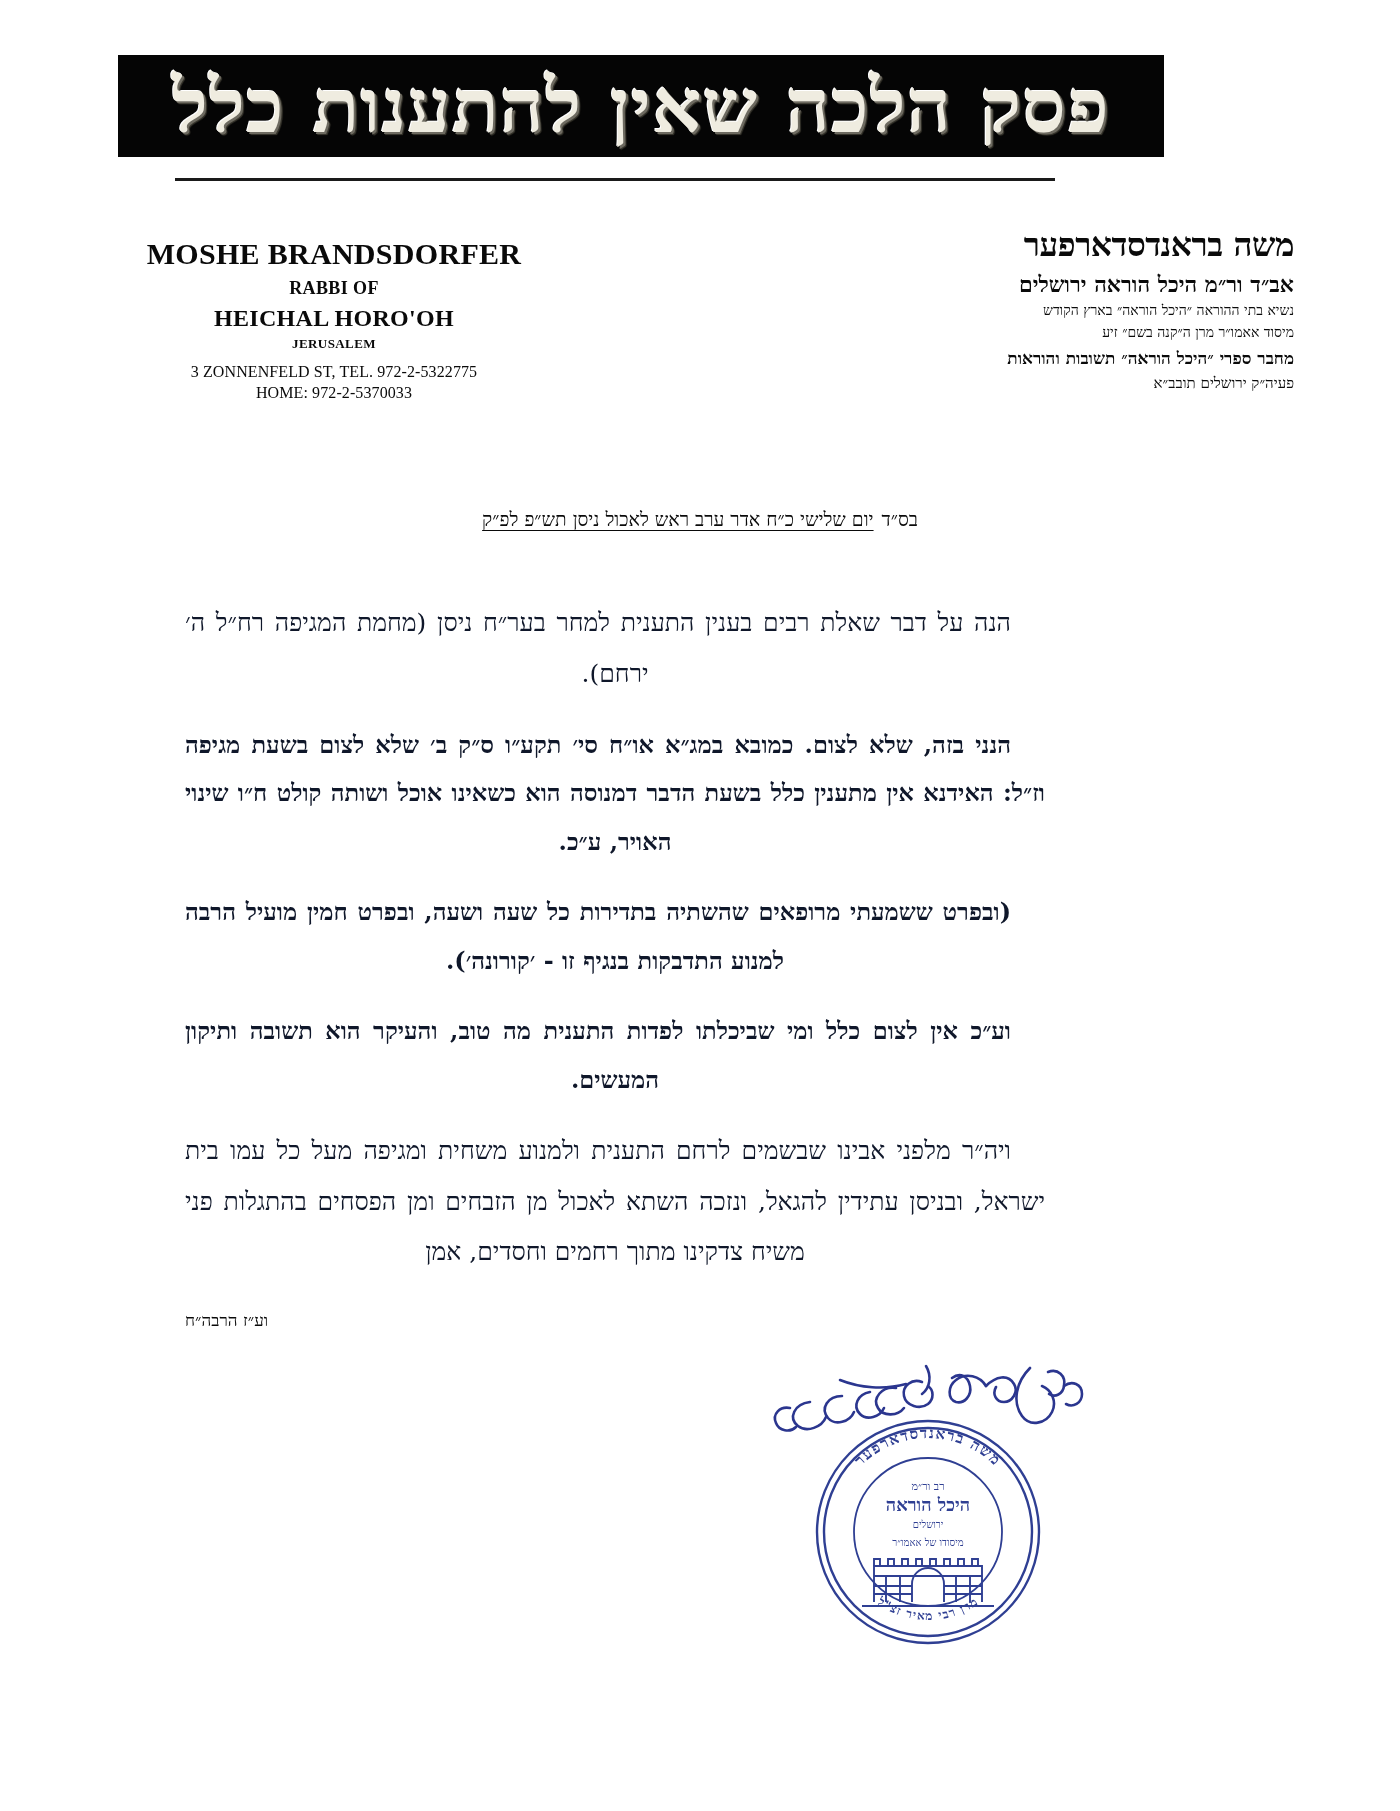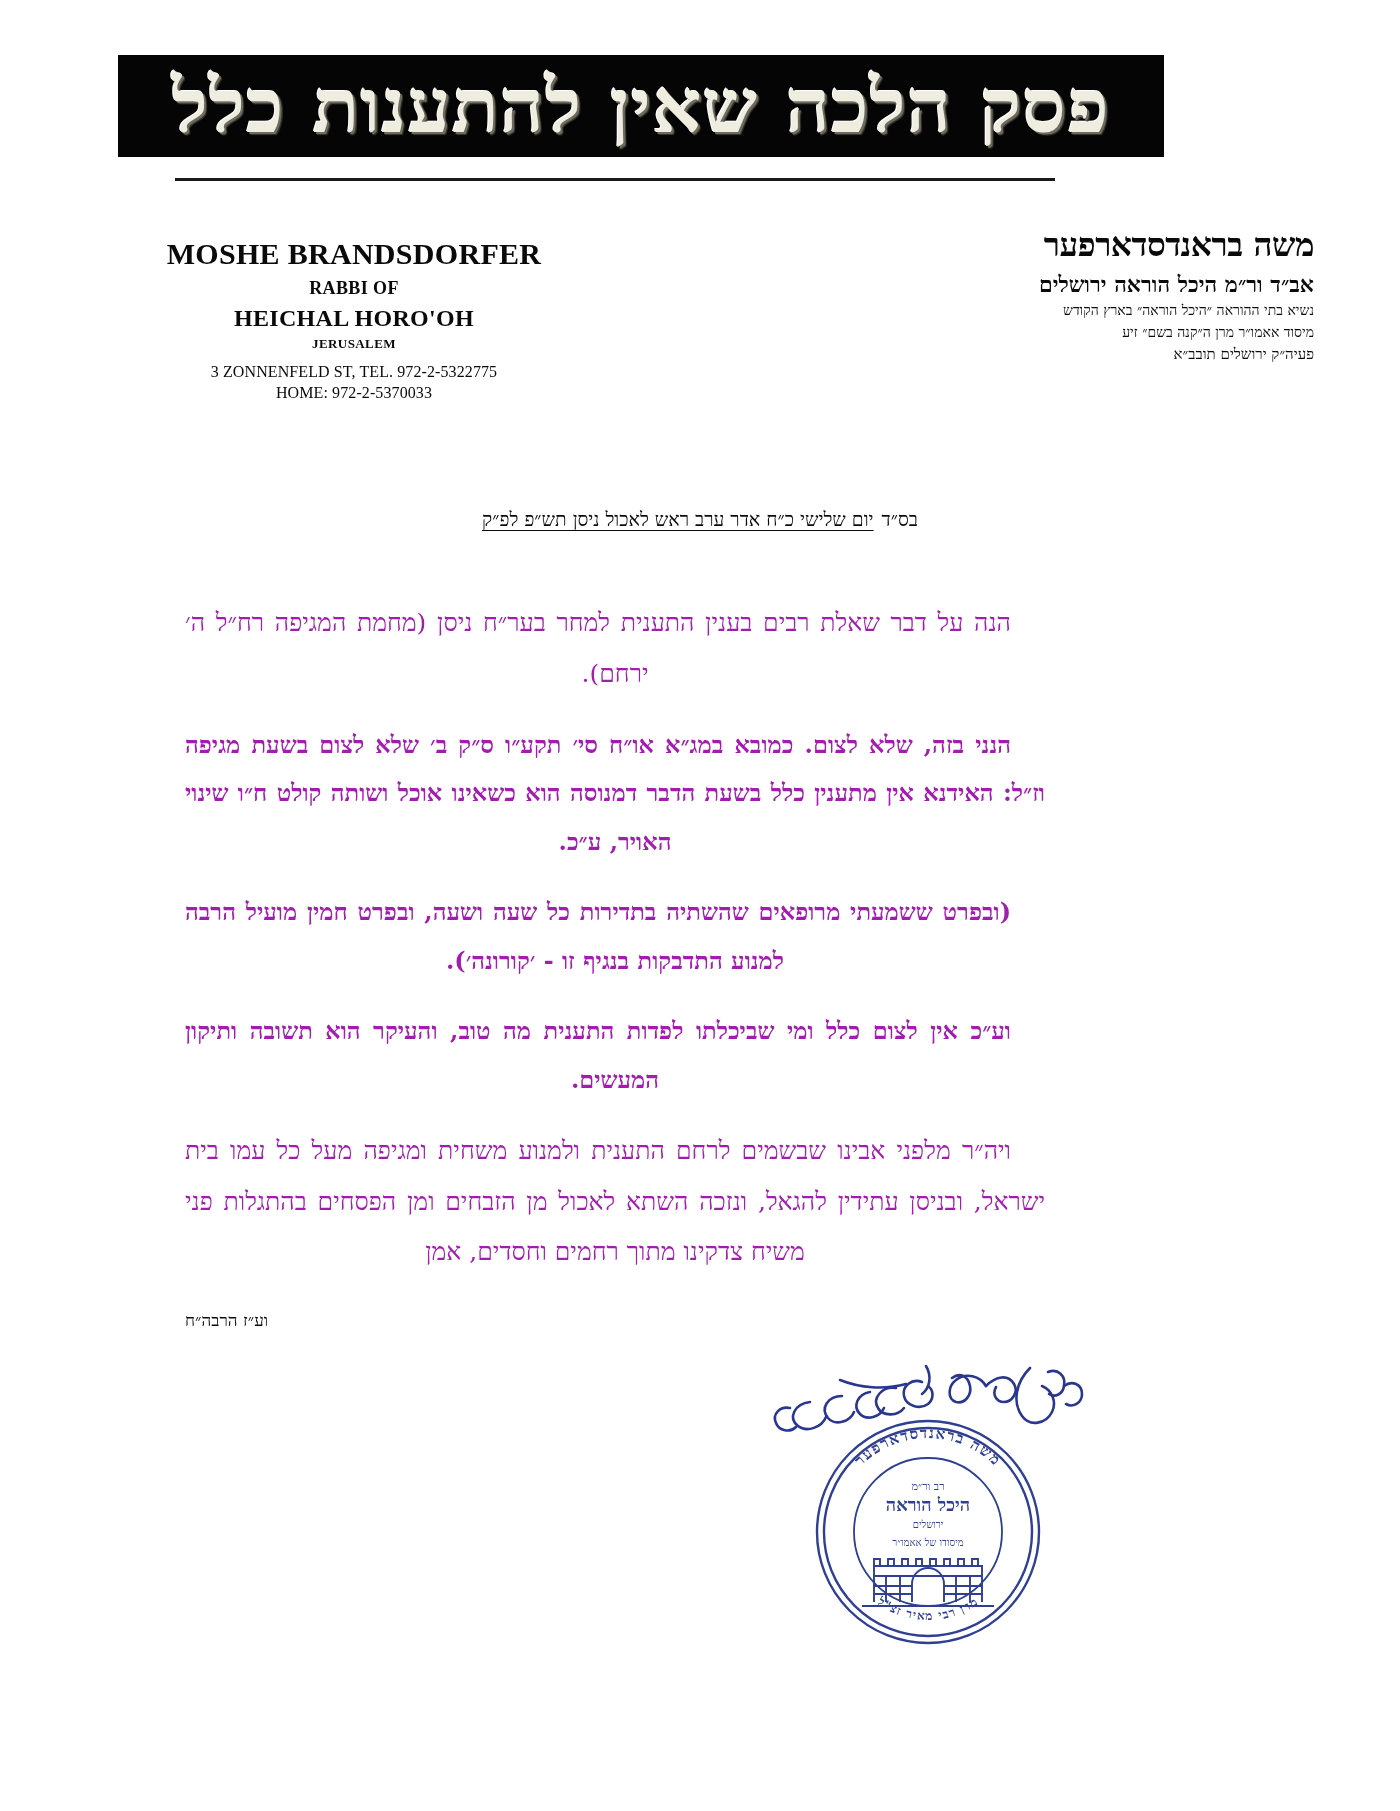--- a/index.html
+++ b/index.html
@@ -56,21 +56,21 @@
     left: 175px;
     top: 168px;
     width: 880px;
     height: 3px;
     background: #1a1a1a;
   }
 
   
   .letterhead {
     position: absolute;
-    left: 64px;
+    left: 44px;
     top: 215px;
     width: 1290px;
     height: 190px;
     text-decoration: underline;
   }
 
   .lh-en {
     position: absolute;
     left: 40px;
     top: 12px;
@@ -179,21 +179,21 @@
   .body-col {
     position: absolute;
     left: 185px;
     top: 588px;
     width: 860px;
     direction: rtl;
     unicode-bidi: isolate;
     text-align: justify;
     text-align-last: center;
     font-family: "DejaVu Serif", "Liberation Serif", serif;
-    color: #a21caf;
+    color: #0f172a;
   }
   .para {
     font-size: 25px;
     line-height: 2.02;
     margin: 0 0 22px 0;
     text-indent: 34px;
   }
   .para.bold {
     font-weight: 700;
     font-size: 24px;
@@ -253,20 +253,21 @@
       <div class="l4">JERUSALEM</div>
       <div class="addr">3 ZONNENFELD ST, TEL. 972-2-5322775</div>
       <div class="addr" style="margin-top:0">HOME: 972-2-5370033</div>
     </div>
 
     <div class="lh-he">
       <div class="h1">משה בראנדסדארפער</div>
       <div class="h2">אב״ד ור״מ היכל הוראה ירושלים</div>
       <div class="h3">נשיא בתי ההוראה ״היכל הוראה״ בארץ הקודש</div>
       <div class="h4">מיסוד אאמו״ר מרן ה״קנה בשם״ זיע</div>
+      <div class="h5">מחבר ספרי ״היכל הוראה״ תשובות והוראות</div>
       <div class="h6">פעיה״ק ירושלים תובב״א</div>
     </div>
 
   </div>
 
   <div class="dateline">
     <span class="bsd">בס״ד</span><span class="dval">יום שלישי כ״ח אדר ערב ראש לאכול ניסן תש״פ לפ״ק</span>
   </div>
 
   <div class="body-col">

